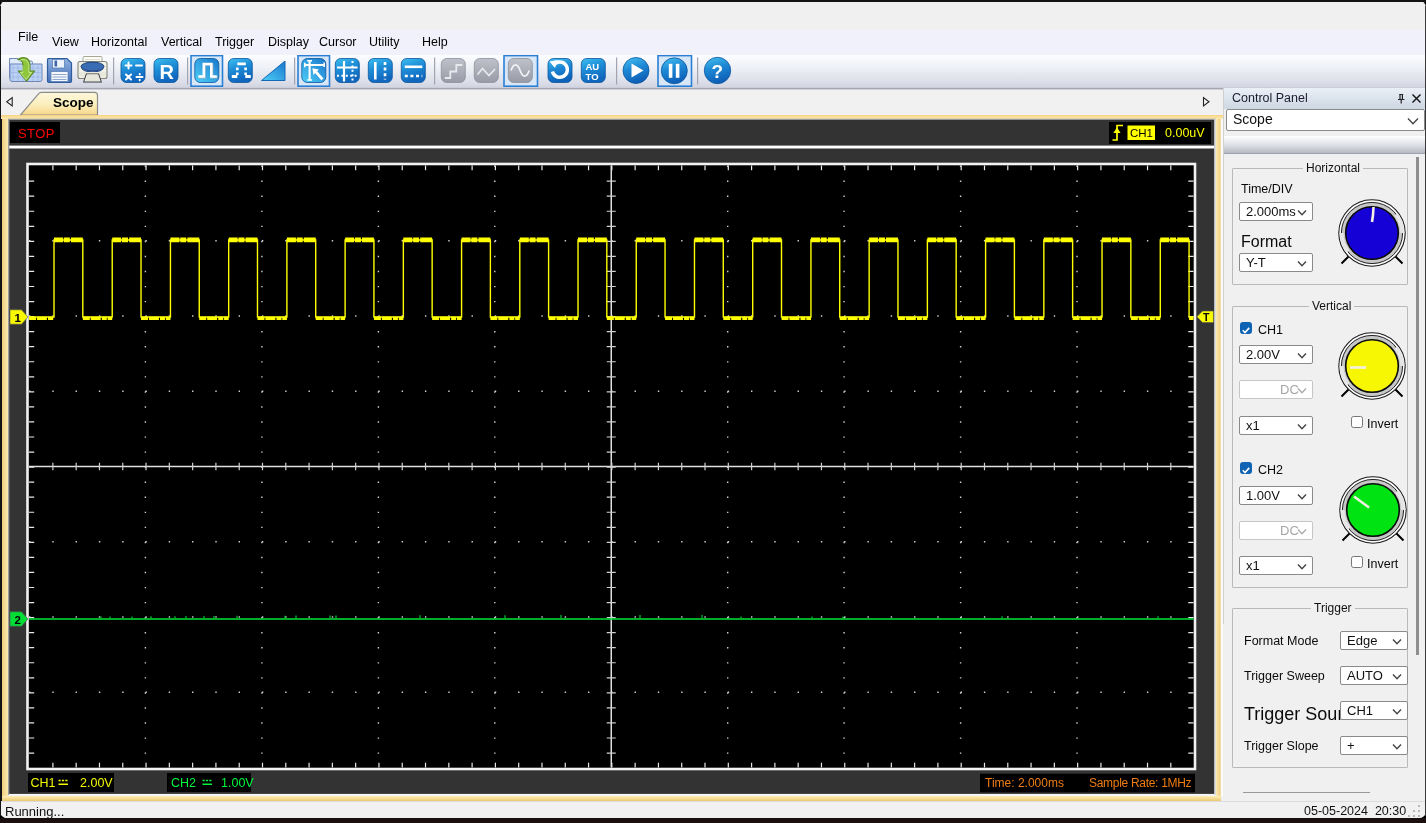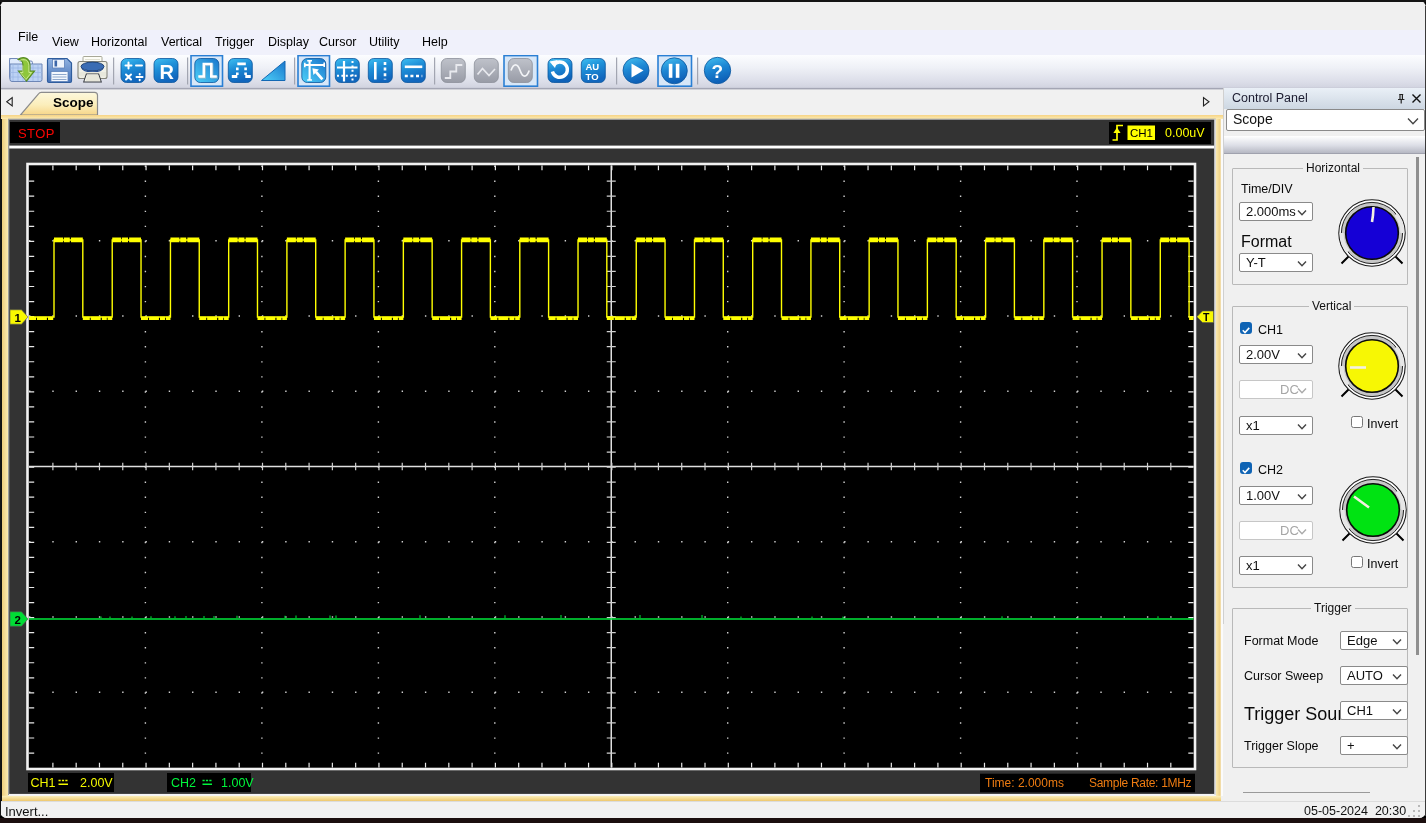--- a/index.html
+++ b/index.html
@@ -305,36 +305,36 @@
 </svg>
   <div style="position:absolute;left:1351px;top:556px;width:12px;height:12px;background:#fff;border:1px solid #777;border-radius:2.5px"></div>
   <div class="lbl" style="left:1367px;top:557px;font-size:12.5px">Invert</div>
   <div class="fieldset" style="left:1232px;top:607.5px;width:176px;height:160.5px">
       <span class="flabel" style="left:78px">Trigger</span>
     </div>
   <div class="lbl" style="left:1244px;top:634px;font-size:12.5px">Format Mode</div>
   <div class="combo" style="left:1340px;top:631px;width:68px;font-size:13px">Edge<svg class="chev" width="10" height="6" viewBox="0 0 10 6">
         <path d="M1 0.5 L5 4.8 L9 0.5" stroke="#444" stroke-width="1.4" fill="none"></path>
       </svg></div>
-  <div class="lbl" style="left:1244px;top:669px;font-size:12.5px">Cursor Sweep</div>
+  <div class="lbl" style="left:1244px;top:669px;font-size:12.5px">Trigger Sweep</div>
   <div class="combo" style="left:1340px;top:666px;width:68px;font-size:13px">AUTO<svg class="chev" width="10" height="6" viewBox="0 0 10 6">
         <path d="M1 0.5 L5 4.8 L9 0.5" stroke="#444" stroke-width="1.4" fill="none"></path>
       </svg></div>
   <div class="lbl" style="left:1244px;top:704px;font-size:18px">Trigger Source</div>
   <div class="combo" style="left:1340px;top:701px;width:68px;font-size:13px">CH1<svg class="chev" width="10" height="6" viewBox="0 0 10 6">
         <path d="M1 0.5 L5 4.8 L9 0.5" stroke="#444" stroke-width="1.4" fill="none"></path>
       </svg></div>
   <div class="lbl" style="left:1244px;top:739px;font-size:12.5px">Trigger Slope</div>
   <div class="combo" style="left:1340px;top:736px;width:68px;font-size:13px">+<svg class="chev" width="10" height="6" viewBox="0 0 10 6">
         <path d="M1 0.5 L5 4.8 L9 0.5" stroke="#444" stroke-width="1.4" fill="none"></path>
       </svg></div>
   <div style="position:absolute;left:1243px;top:791.5px;width:127px;height:1.5px;background:#9a9a9a"></div>
   <div style="position:absolute;left:1415.5px;top:157px;width:3px;height:498px;background:#8f8f8f"></div>
   <div id="statusbar">
-    <span style="position:absolute;left:5px;top:2px;font-size:13px">Invert...</span>
+    <span style="position:absolute;left:5px;top:2px;font-size:13px">Running...</span>
     <span style="position:absolute;left:1304px;top:2px">05-05-2024&nbsp;&nbsp;20:30</span>
     <svg style="position:absolute;left:1408px;top:3px" width="14" height="14" viewBox="0 0 14 14">
         <g fill="#b8b8b8">
           <rect x="10" y="10" width="2" height="2"></rect>
           <rect x="10" y="5" width="2" height="2"></rect>
           <rect x="5" y="10" width="2" height="2"></rect>
           <rect x="10" y="0" width="2" height="2"></rect>
           <rect x="0" y="10" width="2" height="2"></rect>
           <rect x="5" y="5" width="2" height="2"></rect>
         </g>

